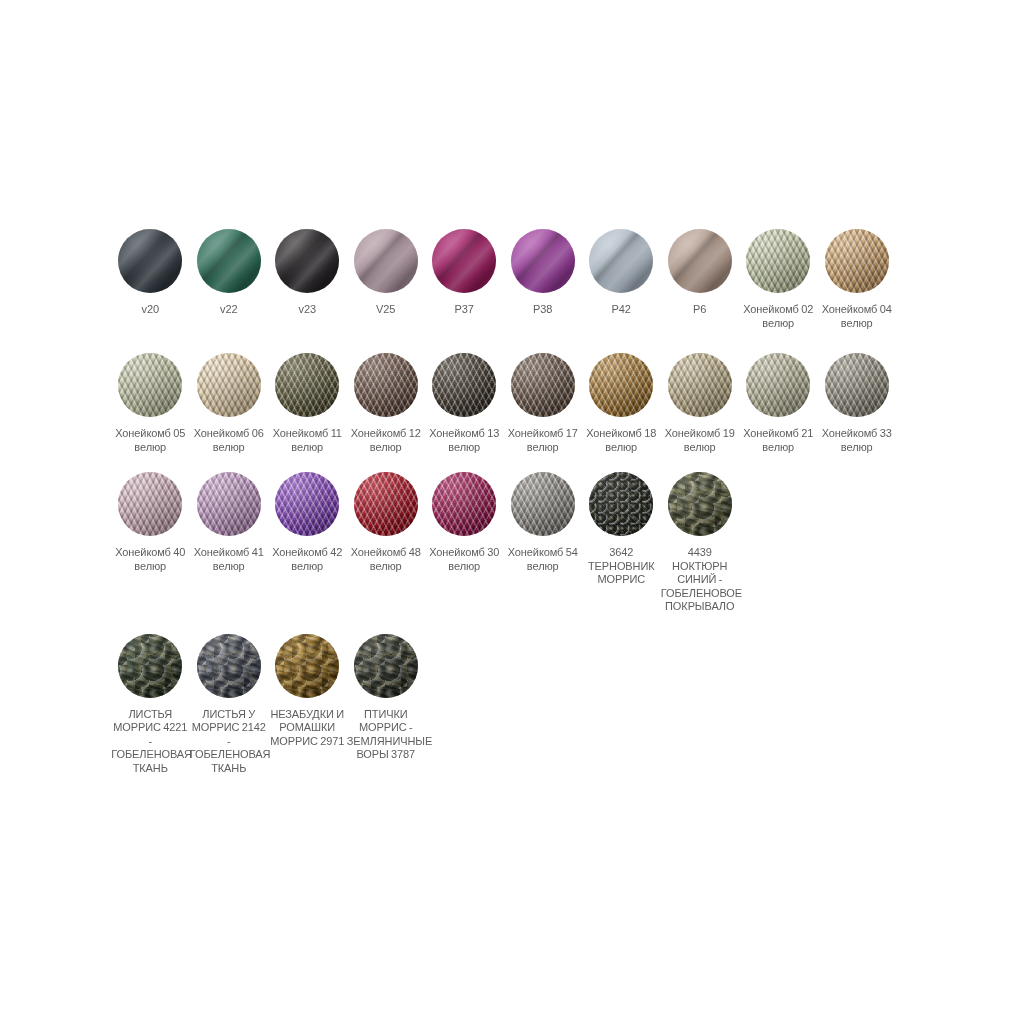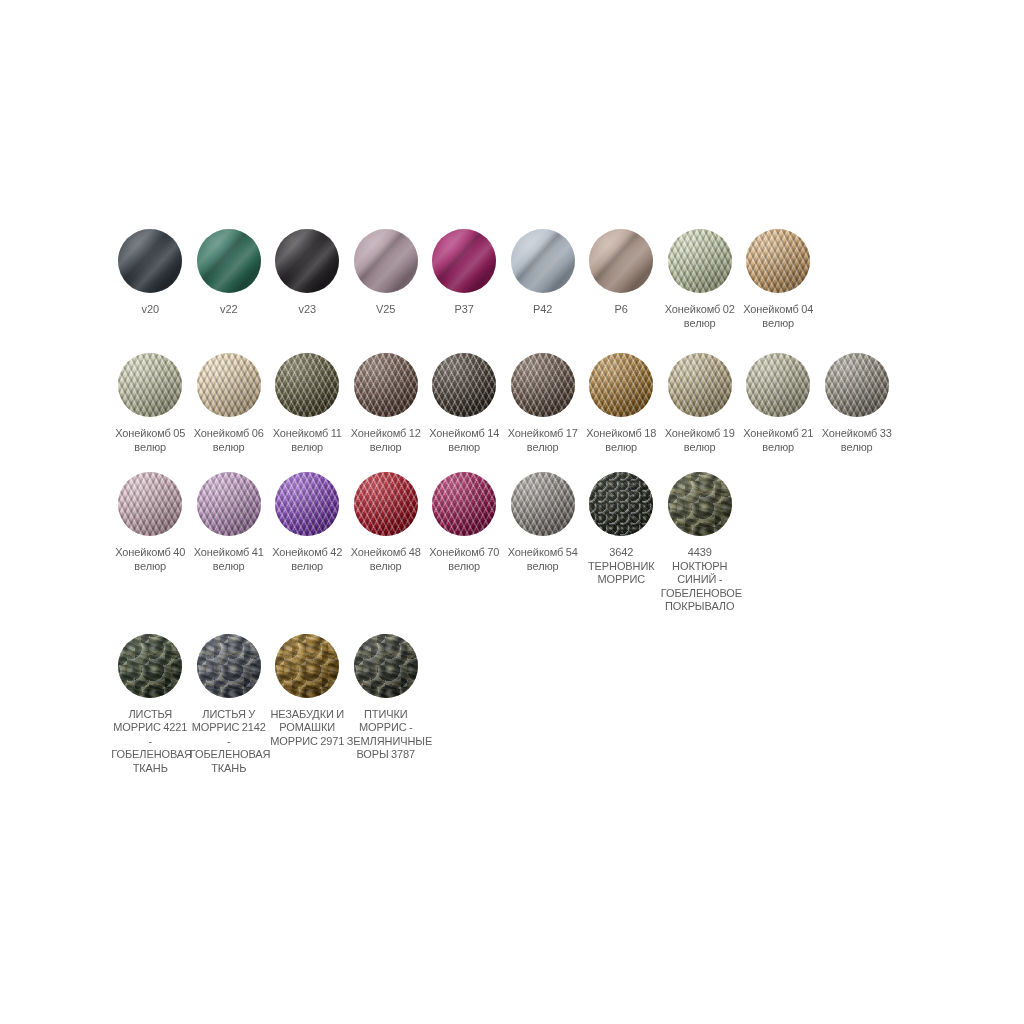--- a/index.html
+++ b/index.html
@@ -188,20 +188,26 @@
         <div class="swatch-label">V25</div>
       </div>
       <div class="swatch-cell">
         <div class="swatch-disc-wrap">
           <div class="swatch-disc tex-fold" style="background: radial-gradient(circle at 34% 27%, rgb(169, 33, 109) 0%, rgb(134, 24, 79) 88%);"></div>
         </div>
         <div class="swatch-label">P37</div>
       </div>
       <div class="swatch-cell">
         <div class="swatch-disc-wrap">
+          <div class="swatch-disc tex-fold" style="background: radial-gradient(circle at 34% 27%, rgb(168, 74, 165) 0%, rgb(133, 51, 138) 88%);"></div>
+        </div>
+        <div class="swatch-label">P38</div>
+      </div>
+      <div class="swatch-cell">
+        <div class="swatch-disc-wrap">
           <div class="swatch-disc tex-fold" style="background: radial-gradient(circle at 34% 27%, rgb(185, 195, 205) 0%, rgb(154, 166, 179) 88%);"></div>
         </div>
         <div class="swatch-label">P42</div>
       </div>
       <div class="swatch-cell">
         <div class="swatch-disc-wrap">
           <div class="swatch-disc tex-fold" style="background: radial-gradient(circle at 34% 27%, rgb(189, 167, 154) 0%, rgb(157, 134, 120) 88%);"></div>
         </div>
         <div class="swatch-label">P6</div>
       </div>
@@ -242,21 +248,21 @@
       <div class="swatch-cell">
         <div class="swatch-disc-wrap">
           <div class="swatch-disc tex-honey" style="background: radial-gradient(circle at 34% 27%, rgb(124, 95, 82) 0%, rgb(93, 68, 56) 88%);"></div>
         </div>
         <div class="swatch-label">Хонейкомб 12 велюр</div>
       </div>
       <div class="swatch-cell">
         <div class="swatch-disc-wrap">
           <div class="swatch-disc tex-honey" style="background: radial-gradient(circle at 34% 27%, rgb(81, 70, 57) 0%, rgb(54, 46, 36) 88%);"></div>
         </div>
-        <div class="swatch-label">Хонейкомб 14 велюр</div>
+        <div class="swatch-label">Хонейкомб 13 велюр</div>
       </div>
       <div class="swatch-cell">
         <div class="swatch-disc-wrap">
           <div class="swatch-disc tex-honey" style="background: radial-gradient(circle at 34% 27%, rgb(122, 99, 84) 0%, rgb(88, 70, 58) 88%);"></div>
         </div>
         <div class="swatch-label">Хонейкомб 17 велюр</div>
       </div>
       <div class="swatch-cell">
         <div class="swatch-disc-wrap">
           <div class="swatch-disc tex-honey" style="background: radial-gradient(circle at 34% 27%, rgb(184, 135, 63) 0%, rgb(148, 104, 36) 88%);"></div>
@@ -306,21 +312,21 @@
       <div class="swatch-cell">
         <div class="swatch-disc-wrap">
           <div class="swatch-disc tex-honey" style="background: radial-gradient(circle at 34% 27%, rgb(192, 20, 37) 0%, rgb(153, 12, 27) 88%);"></div>
         </div>
         <div class="swatch-label">Хонейкомб 48 велюр</div>
       </div>
       <div class="swatch-cell">
         <div class="swatch-disc-wrap">
           <div class="swatch-disc tex-honey" style="background: radial-gradient(circle at 34% 27%, rgb(176, 27, 92) 0%, rgb(140, 18, 70) 88%);"></div>
         </div>
-        <div class="swatch-label">Хонейкомб 70 велюр</div>
+        <div class="swatch-label">Хонейкомб 30 велюр</div>
       </div>
       <div class="swatch-cell">
         <div class="swatch-disc-wrap">
           <div class="swatch-disc tex-honey" style="background: radial-gradient(circle at 34% 27%, rgb(154, 149, 143) 0%, rgb(126, 122, 116) 88%);"></div>
         </div>
         <div class="swatch-label">Хонейкомб 54 велюр</div>
       </div>
       <div class="swatch-cell">
         <div class="swatch-disc-wrap">
           <div class="swatch-disc tex-speckle" style="background: radial-gradient(circle at 34% 27%, rgb(74, 74, 61) 0%, rgb(44, 44, 34) 88%);"></div>

